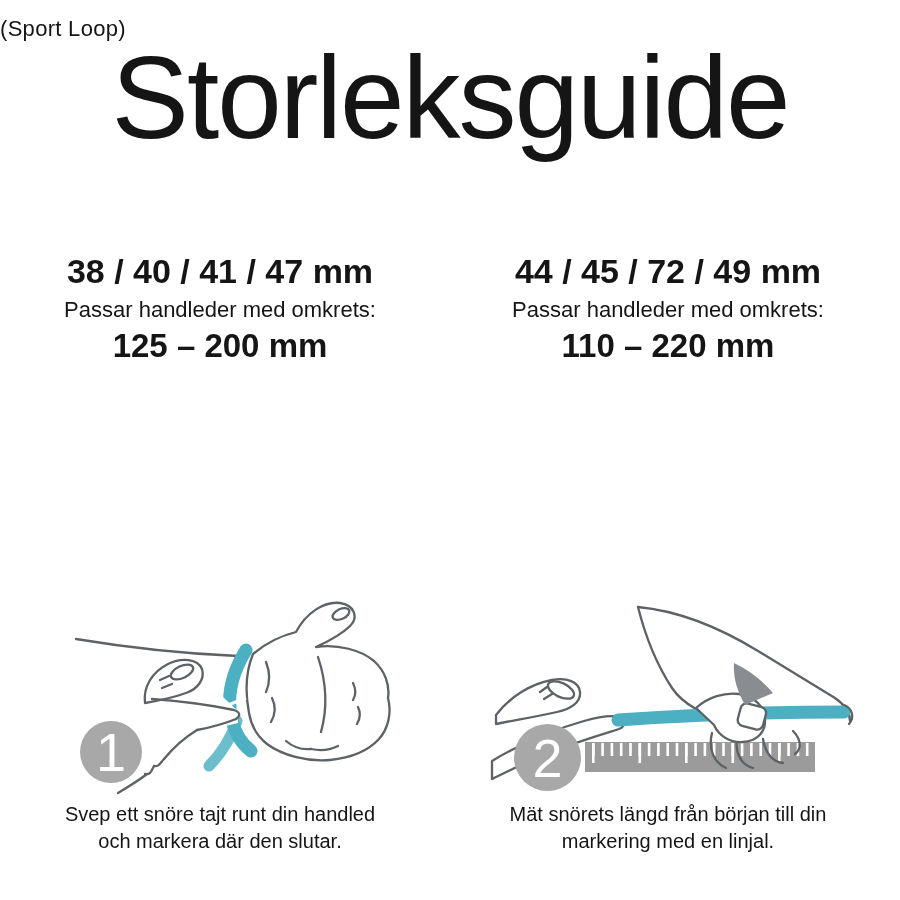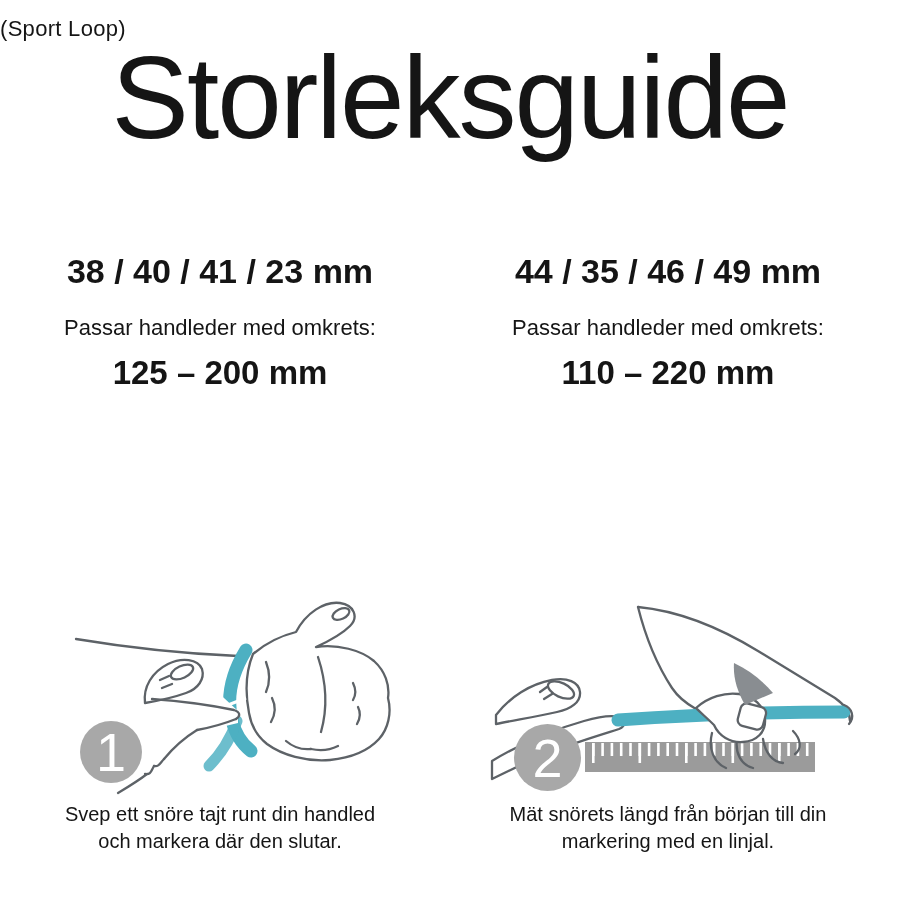--- a/index.html
+++ b/index.html
@@ -13,22 +13,22 @@
     font-size:22px;letter-spacing:.3px;
   }
   .title{
     position:absolute;top:30px;left:0;width:100%;text-align:center;margin:0;
     font-size:116px;font-weight:400;letter-spacing:-2px;line-height:1.18;
   }
   .col{position:absolute;top:250px;text-align:center;width:404px;}
   .col-left{left:18px;}
   .col-right{left:466px;}
   .col .sizes{font-size:34px;font-weight:700;line-height:42px;}
-  .col .fits{font-size:22px;font-weight:400;line-height:30px;margin-top:21px;}
-  .col .range{font-size:33px;font-weight:700;line-height:42px;margin-top:9px;}
+  .col .fits{font-size:22px;font-weight:400;line-height:30px;margin-top:3px;}
+  .col .range{font-size:33px;font-weight:700;line-height:42px;margin-top:0;}
   .measure-heading{
     position:absolute;top:520px;left:0;width:100%;text-align:center;margin:0;
     font-size:50px;font-weight:400;line-height:58px;letter-spacing:-.5px;
   }
   .fig{position:absolute;top:593px;}
   .fig1{left:60px;width:360px;height:205px;}
   .fig2{left:488px;width:375px;height:205px;}
   .fig svg{display:block;width:100%;height:100%;}
   .badge{
     position:absolute;border-radius:50%;background:var(--badge,#a8a8a8);
@@ -49,27 +49,27 @@
 </style>
 </head>
 <body>
 
 <div class="page">
 
   <div class="subtitle">(Sport Loop)</div>
   <h1 class="title">Storleksguide</h1>
 
   <section class="col col-left">
-    <div class="sizes">38 / 40 / 41 / 23 mm</div>
+    <div class="sizes">38 / 40 / 41 / 47 mm</div>
     <div class="fits">Passar handleder med omkrets:</div>
     <div class="range">125 – 200 mm</div>
   </section>
 
   <section class="col col-right">
-    <div class="sizes">44 / 35 / 46 / 49 mm</div>
+    <div class="sizes">44 / 45 / 72 / 49 mm</div>
     <div class="fits">Passar handleder med omkrets:</div>
     <div class="range">110 – 220 mm</div>
   </section>
 
 
   <div class="fig fig1">
     <svg viewBox="0 0 360 205" xmlns="http://www.w3.org/2000/svg">
 
       <path class="ln" d="M16,46 C70,55 130,61 178,63"></path>
 

